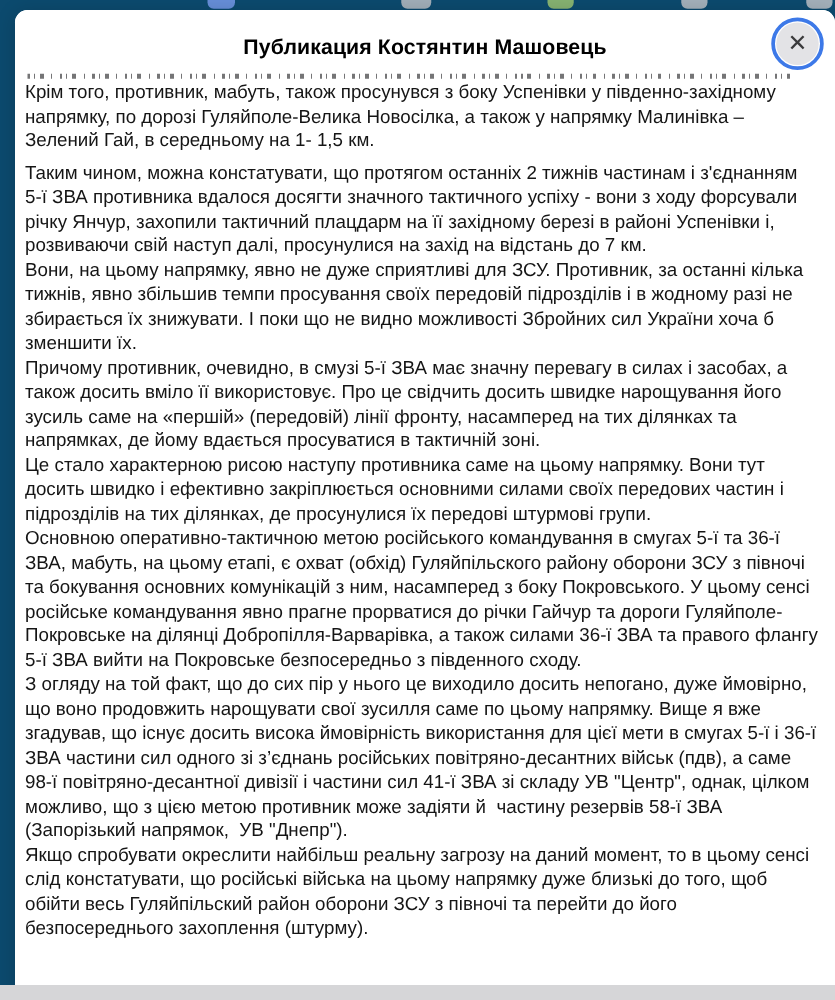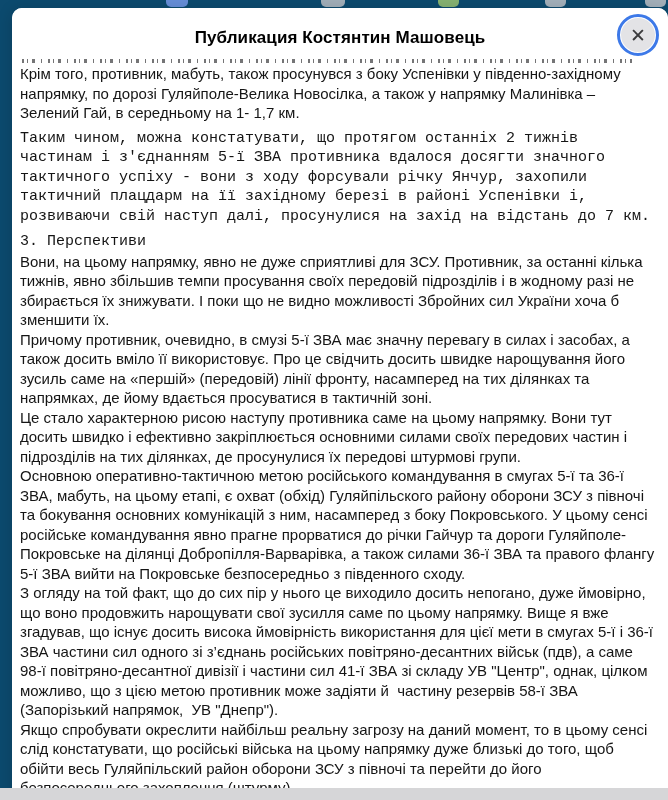--- a/index.html
+++ b/index.html
@@ -42,21 +42,21 @@
     background:repeating-linear-gradient(90deg,
       #3f3f41 0 2px,transparent 2px 5px,
       #3f3f41 5px 6px,transparent 6px 10px,
       #3f3f41 10px 13px,transparent 13px 19px,
       #3f3f41 19px 20px,transparent 20px 26px);
   }
   .article p{
     margin:0;font-size:15px;line-height:19.5px;color:#151515;
     white-space:pre-wrap;
   }
-  .article p.spaced{margin-top:6px;font-family:Liberation Mono, monospace;}
+  .article p.spaced{margin-top:6px;}
 </style>
 </head>
 <body>
 
 <div class="screen">
 
   <div class="bg-toolbar">
 
       <div class="bg-icon" style="left: 166px; width: 22px; background: rgb(125, 159, 242);"></div>
 
@@ -76,25 +76,24 @@
       <button class="close-btn">
         <span class="close-x">✕</span>
       </button>
     </div>
 
     <div class="modal-body">
       <div class="clipped-line"></div>
       <div class="article">
 
 
-          <p>Крім того, противник, мабуть, також просунувся з боку Успенівки у південно-західному напрямку, по дорозі Гуляйполе-Велика Новосілка, а також у напрямку Малинівка – Зелений Гай, в середньому на 1- 1,7 км.</p>
+          <p>Крім того, противник, мабуть, також просунувся з боку Успенівки у південно-західному напрямку, по дорозі Гуляйполе-Велика Новосілка, а також у напрямку Малинівка – Зелений Гай, в середньому на 1- 1,5 км.</p>
 
           <p class="spaced">Таким чином, можна констатувати, що протягом останніх 2 тижнів частинам і з'єднанням 5-ї ЗВА противника вдалося досягти значного тактичного успіху - вони з ходу форсували річку Янчур, захопили тактичний плацдарм на її західному березі в районі Успенівки і, розвиваючи свій наступ далі, просунулися на захід на відстань до 7 км.</p>
 
-          <p class="spaced">3. Перспективи</p>
 
           <p>Вони, на цьому напрямку, явно не дуже сприятливі для ЗСУ. Противник, за останні кілька тижнів, явно збільшив темпи просування своїх передовій підрозділів і в жодному разі не збирається їх знижувати. І поки що не видно можливості Збройних сил України хоча б зменшити їх.</p>
 
           <p>Причому противник, очевидно, в смузі 5-ї ЗВА має значну перевагу в силах і засобах, а також досить вміло її використовує. Про це свідчить досить швидке нарощування його зусиль саме на «першій» (передовій) лінії фронту, насамперед на тих ділянках та напрямках, де йому вдається просуватися в тактичній зоні.</p>
 
           <p>Це стало характерною рисою наступу противника саме на цьому напрямку. Вони тут досить швидко і ефективно закріплюється основними силами своїх передових частин і підрозділів на тих ділянках, де просунулися їх передові штурмові групи.</p>
 
           <p>Основною оперативно-тактичною метою російського командування в смугах 5-ї та 36-ї ЗВА, мабуть, на цьому етапі, є охват (обхід) Гуляйпільского району оборони ЗСУ з півночі та бокування основних комунікацій з ним, насамперед з боку Покровського. У цьому сенсі російське командування явно прагне прорватися до річки Гайчур та дороги Гуляйполе-Покровське на ділянці Добропілля-Варварівка, а також силами 36-ї ЗВА та правого флангу 5-ї ЗВА вийти на Покровське безпосередньо з південного сходу.</p>
 
           <p>З огляду на той факт, що до сих пір у нього це виходило досить непогано, дуже ймовірно, що воно продовжить нарощувати свої зусилля саме по цьому напрямку. Вище я вже згадував, що існує досить висока ймовірність використання для цієї мети в смугах 5-ї і 36-ї ЗВА частини сил одного зі з’єднань російських повітряно-десантних військ (пдв), а саме 98-ї повітряно-десантної дивізії і частини сил 41-ї ЗВА зі складу УВ "Центр", однак, цілком можливо, що з цією метою противник може задіяти й  частину резервів 58-ї ЗВА (Запорізький напрямок,  УВ "Днепр").</p>

